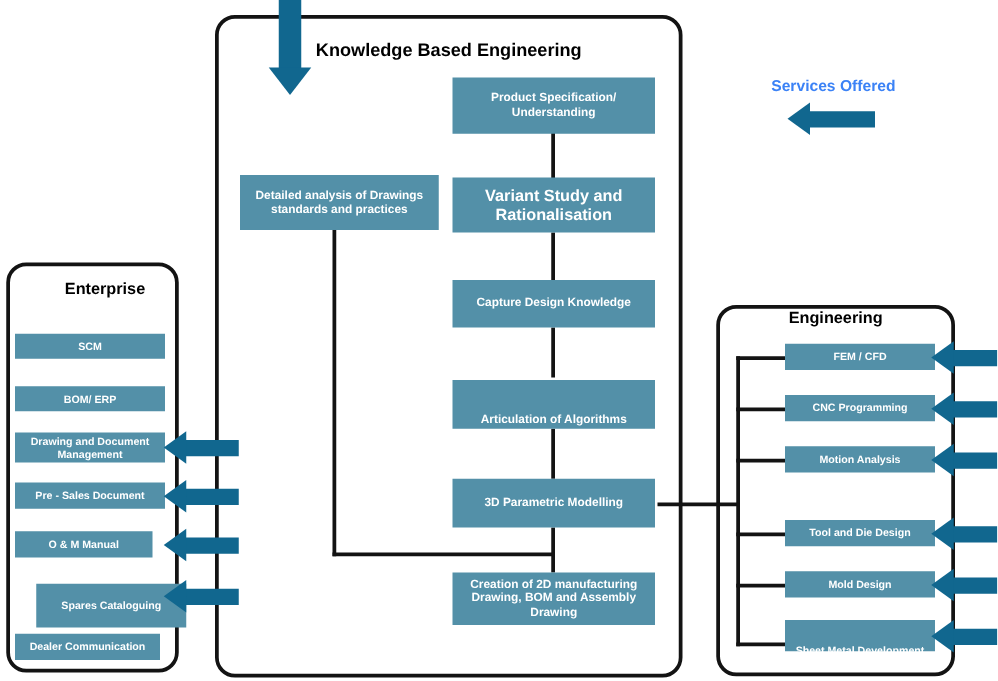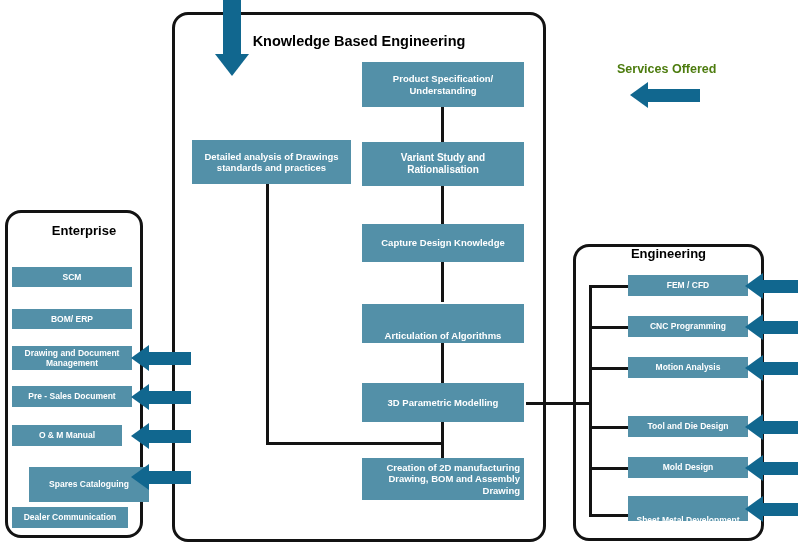--- a/index.html
+++ b/index.html
@@ -103,21 +103,21 @@
     width: 0;
     height: 0;
     border-left: 17px solid transparent;
     border-right: 17px solid transparent;
     border-top: 22px solid #11678F;
   }
 
   .legend-label {
     position: absolute;
     font-weight: bold;
-    color: #4d7c0f;
+    color: #3b82f6;
     white-space: nowrap;
   }
 </style>
 </head>
 <body>
 
 <div id="canvas">
 
   <div class="panel" style="left:172px; top:12px; width:374px; height:530px;"></div>
 
@@ -166,40 +166,40 @@
     </span>
   </div>
 
   <div class="box" style="left:192px; top:140px; width:159px; height:44px; font-size:9.5px;">
     <span style="display:block;">
       <span>Detailed analysis of Drawings</span><br>
       <span>standards and practices</span>
     </span>
   </div>
 
-  <div class="box" style="left:362px; top:142px; width:162px; height:44px; font-size:10px;">
+  <div class="box" style="left:362px; top:142px; width:162px; height:44px; font-size:13px;">
     <span style="display:block;">
       <span>Variant Study and</span><br>
       <span>Rationalisation</span>
     </span>
   </div>
 
   <div class="box" style="left:362px; top:224px; width:162px; height:38px; font-size:9.5px;">
     <span>Capture Design Knowledge</span>
   </div>
 
   <div class="box" style="left:362px; top:304px; width:162px; height:39px; font-size:9.5px;align-items:flex-end;">
     <span>Articulation of Algorithms</span>
   </div>
 
   <div class="box" style="left:362px; top:383px; width:162px; height:39px; font-size:9.5px;">
     <span>3D Parametric Modelling</span>
   </div>
 
-  <div class="box" style="left:362px; top:458px; width:162px; height:42px; font-size:9.5px;text-align:right;">
+  <div class="box" style="left:362px; top:458px; width:162px; height:42px; font-size:9.5px;">
     <span style="display:block;">
       <span>Creation of 2D manufacturing</span><br>
       <span>Drawing, BOM and Assembly Drawing</span>
     </span>
   </div>
 
   <div class="box" style="left:12px; top:267px; width:120px; height:20px; font-size:8.5px;">
     <span>SCM</span>
   </div>
 

